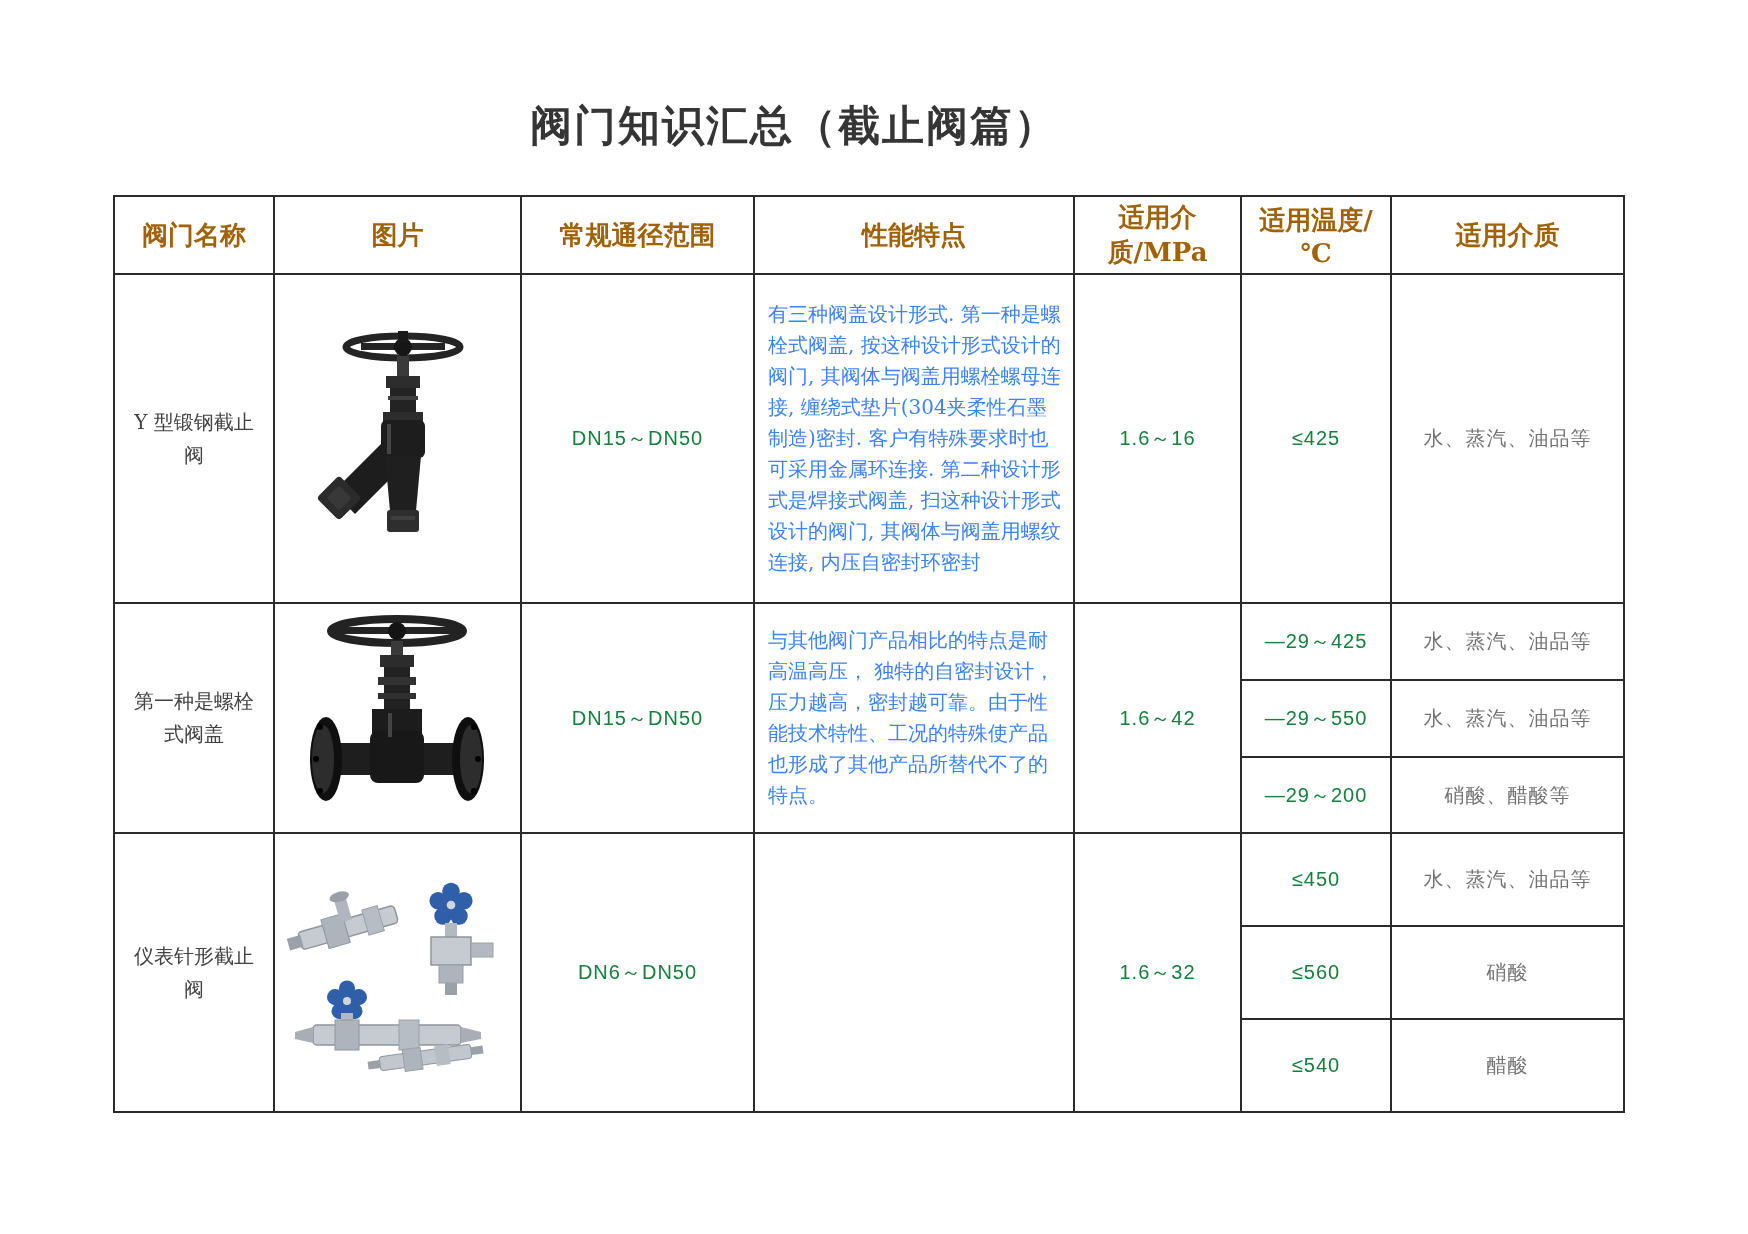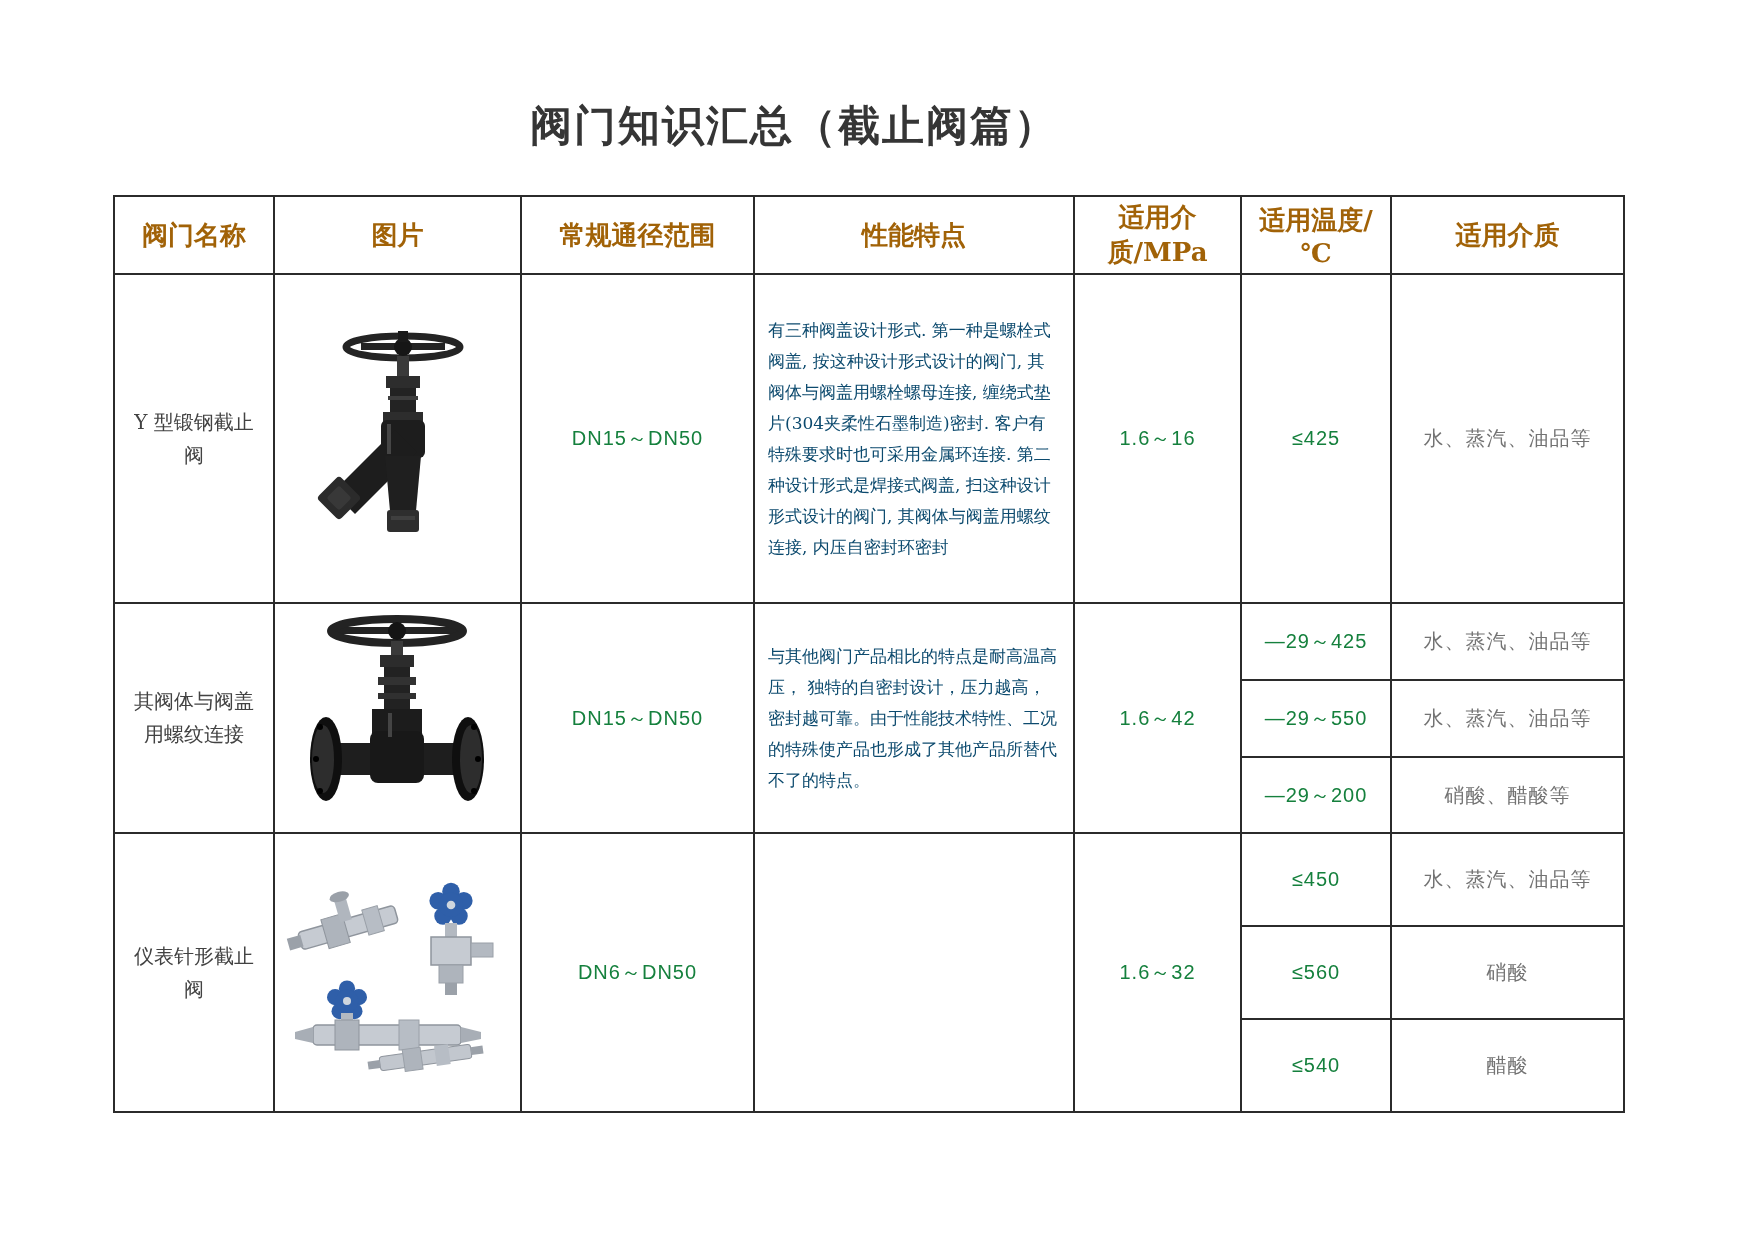--- a/index.html
+++ b/index.html
@@ -34,21 +34,21 @@
   }
   td.name-cell {
     font-family:"DejaVu Serif", serif;
     font-size:20px; color:#424242; line-height:1.65;
     padding:2px 10px;
     margin-left:28px;
   }
   td.features-cell {
     text-align:left; vertical-align:middle;
     font-family:"DejaVu Serif", serif;
-    font-size:17px; line-height:31px; color:#0c4a6e;
+    font-size:20px; line-height:31px; color:#3b82f6;
     padding:8px 12px 8px 13px;
   }
   td.mono-cell {
     font-family:Liberation Sans, sans-serif;
     font-size:20px; color:#15803d; letter-spacing:1px;
   }
   td.media-cell {
     font-family:"DejaVu Serif", serif;
     font-size:20px; color:#737373; letter-spacing:1px;
   }
@@ -109,21 +109,21 @@
         </div>
       </td>
       <td class="mono-cell">DN15～DN50</td>
       <td class="features-cell">有三种阀盖设计形式. 第一种是螺栓式阀盖, 按这种设计形式设计的阀门, 其阀体与阀盖用螺栓螺母连接, 缠绕式垫片(304夹柔性石墨制造)密封. 客户有特殊要求时也可采用金属环连接. 第二种设计形式是焊接式阀盖, 扫这种设计形式设计的阀门, 其阀体与阀盖用螺纹连接, 内压自密封环密封</td>
       <td class="mono-cell">1.6～16</td>
       <td class="mono-cell">≤425</td>
       <td class="media-cell">水、蒸汽、油品等</td>
     </tr>
 
     <tr style="height:77px">
-      <td class="name-cell" rowspan="3">其阀体与阀盖用螺纹连接</td>
+      <td class="name-cell" rowspan="3">第一种是螺栓式阀盖</td>
       <td class="image-cell" rowspan="3">
         <div class="img-wrap">
           <svg width="212" height="206" viewBox="0 0 212 206">
             <rect x="40" y="12" width="130" height="7" fill="#232323"></rect>
             <ellipse cx="105" cy="16" rx="66" ry="12" fill="none" stroke="#232323" stroke-width="8"></ellipse>
             <circle cx="105" cy="16" r="9" fill="#141414"></circle>
             <rect x="99" y="26" width="12" height="16" fill="#3a3a3a"></rect>
             <rect x="88" y="40" width="34" height="12" fill="#2c2c2c"></rect>
             <rect x="92" y="52" width="26" height="42" fill="#222222"></rect>
             <rect x="86" y="62" width="38" height="8" fill="#323232"></rect>

